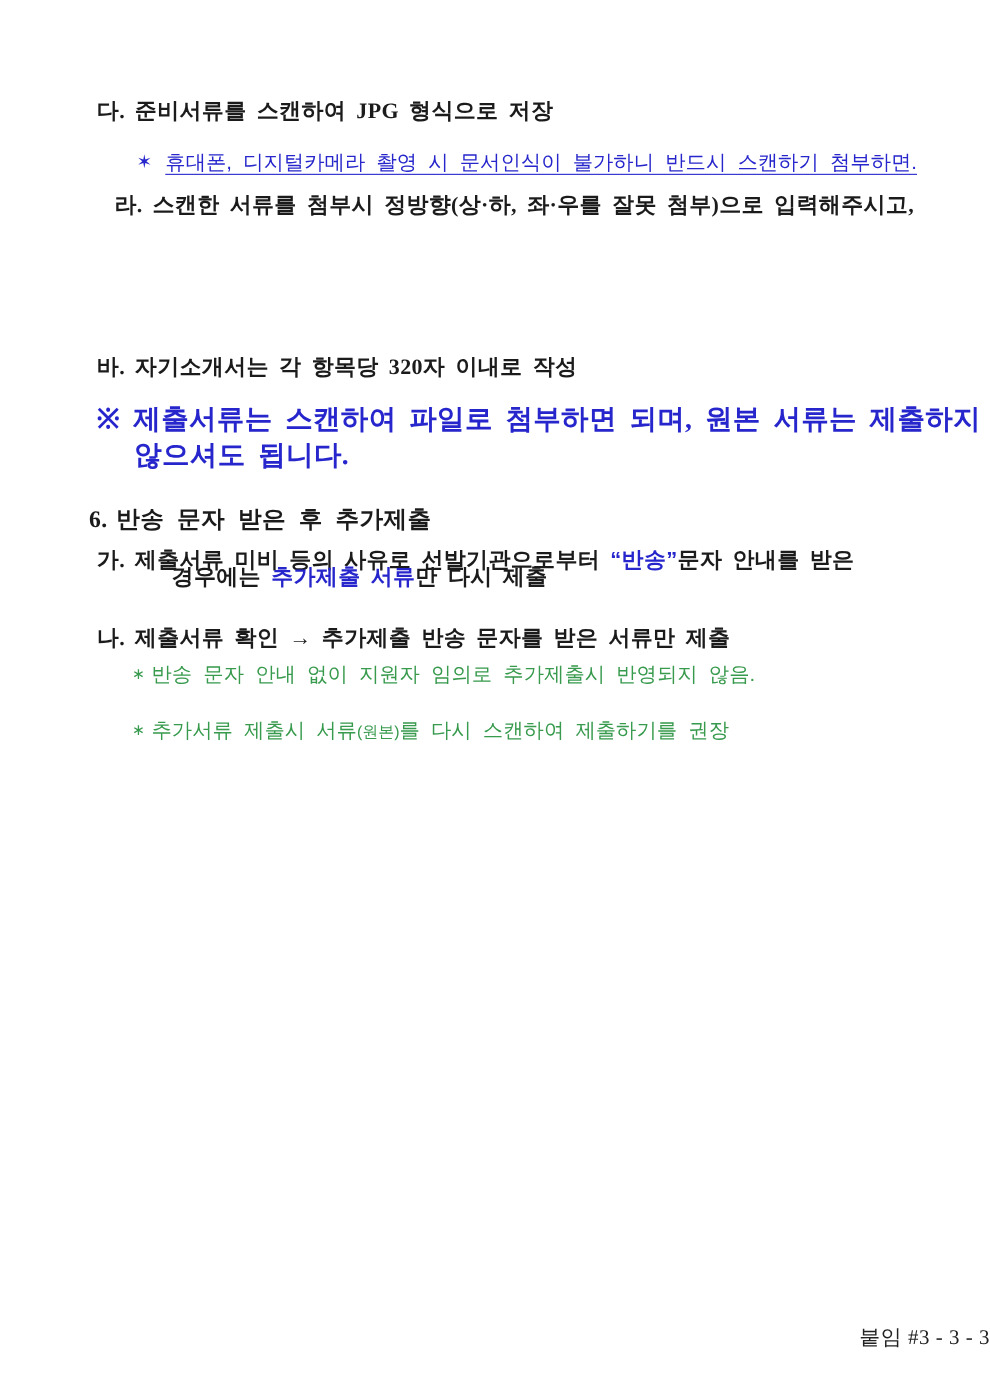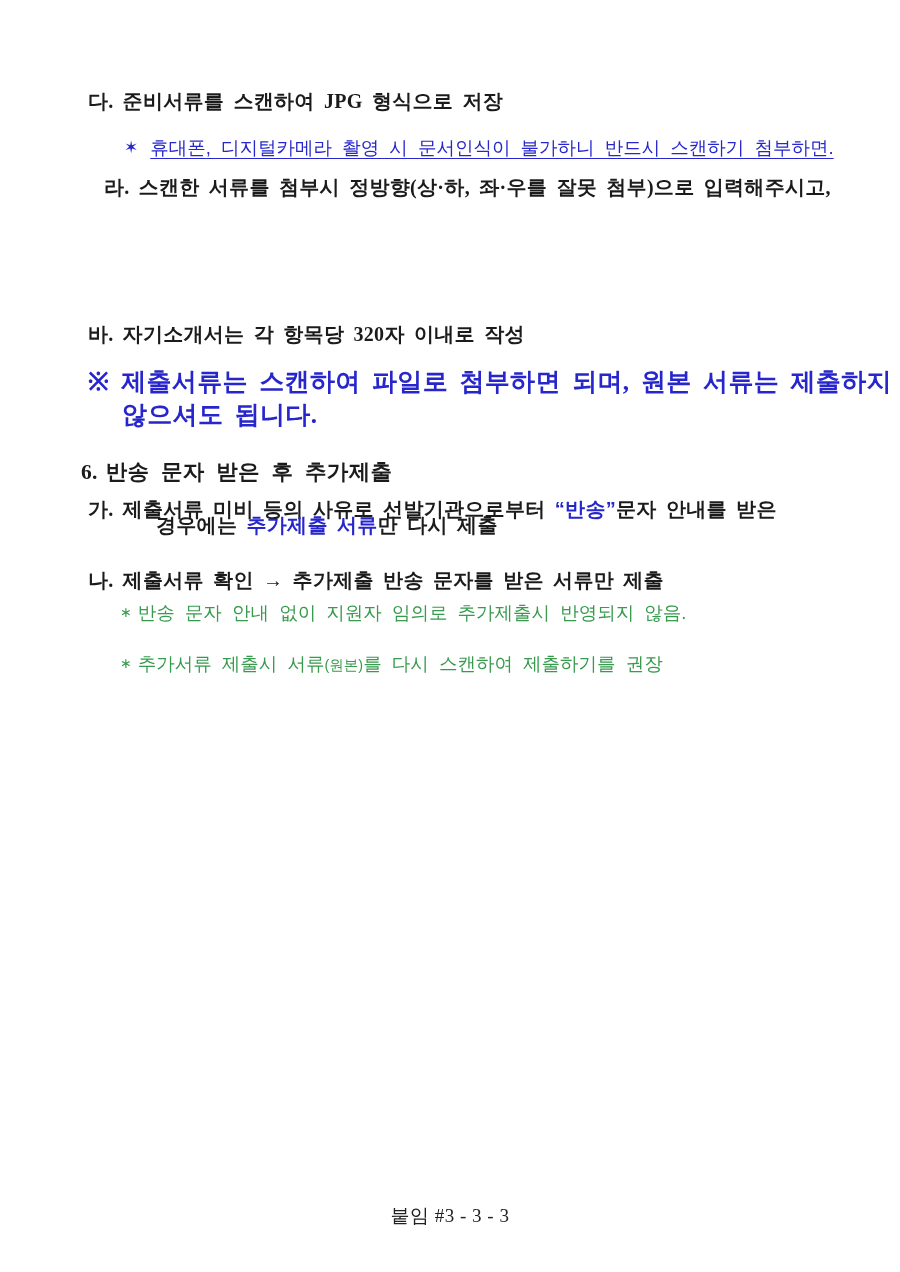--- a/index.html
+++ b/index.html
@@ -87,21 +87,21 @@
     font-size: 14px;
     margin-right: 6px;
     vertical-align: 2px;
   }
   .note-green .small { font-size: 14.5px; }
   
   .footer {
     position: absolute;
     left: 0;
     width: 100%;
-    text-align: center;
+    text-align: right;
     font-size: 19px;
     font-weight: 400;
     color: #222222;
     letter-spacing: 0.5px;
   }
 </style>
 </head>
 <body>
 
 <div class="page">

